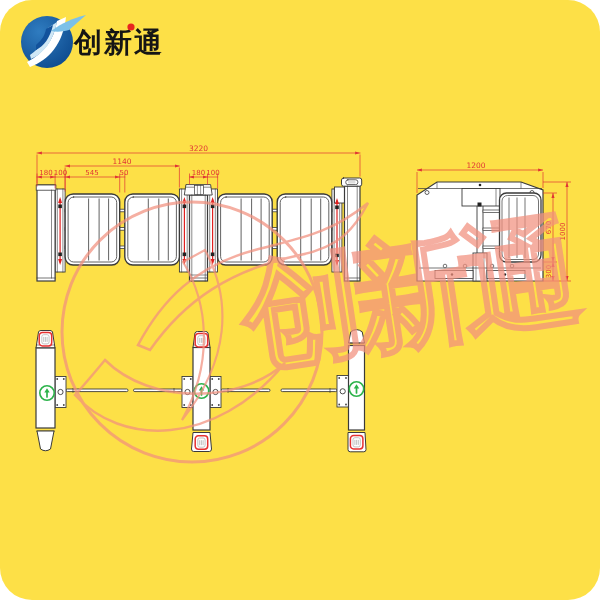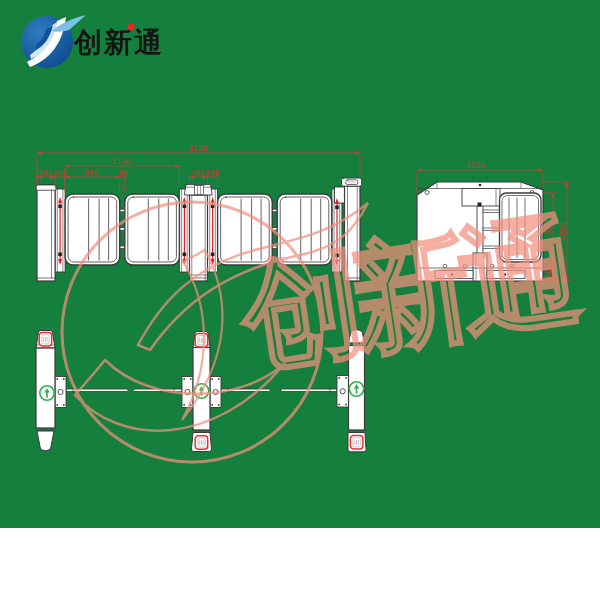--- a/index.html
+++ b/index.html
@@ -1,17 +1,17 @@
 <!DOCTYPE html>
 <html><head>
 <meta charset="utf-8">
 <style>
   html,body{margin:0;padding:0;background:#fff;}
-  .canvas{position:relative;width:600px;height:528px;background:#15803d;overflow:hidden;
-          font-family:"DejaVu Sans","Liberation Sans",sans-serif;}
+  .canvas{position:relative;width:600px;height:600px;background:#fde047;overflow:hidden;
+          font-family:"DejaVu Sans","Liberation Sans",sans-serif;border-radius:32px;}
   svg{position:absolute;left:0;top:0;}
   text{font-family:"DejaVu Sans","Liberation Sans",sans-serif;}
   .dimtxt{fill:#e03535;font-size:7px;}
   .dimtxt-big{fill:#e03535;font-size:7.5px;}
   .brandtxt{fill:#151515;font-size:28px;font-weight:bold;letter-spacing:2px;}
   .wmtxt{font-size:120px;font-weight:bold;letter-spacing:-10px;}
 </style>
 </head>
 <body>
 

